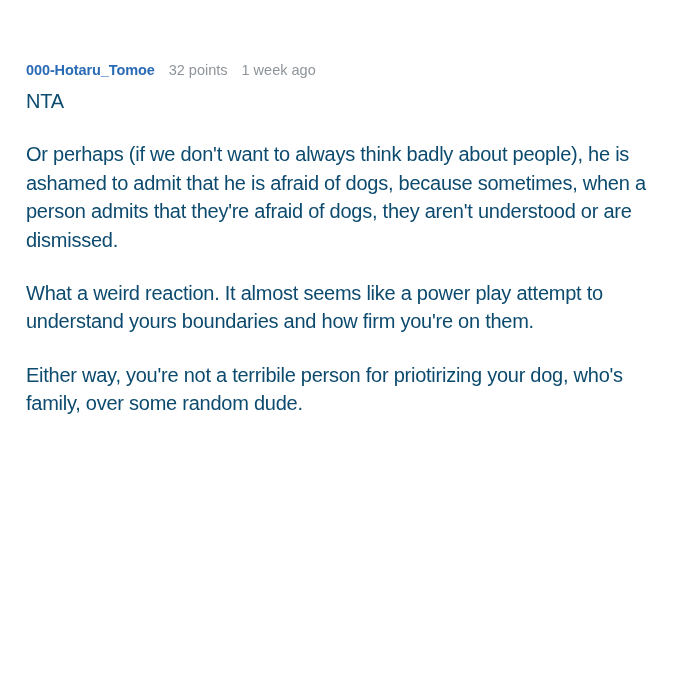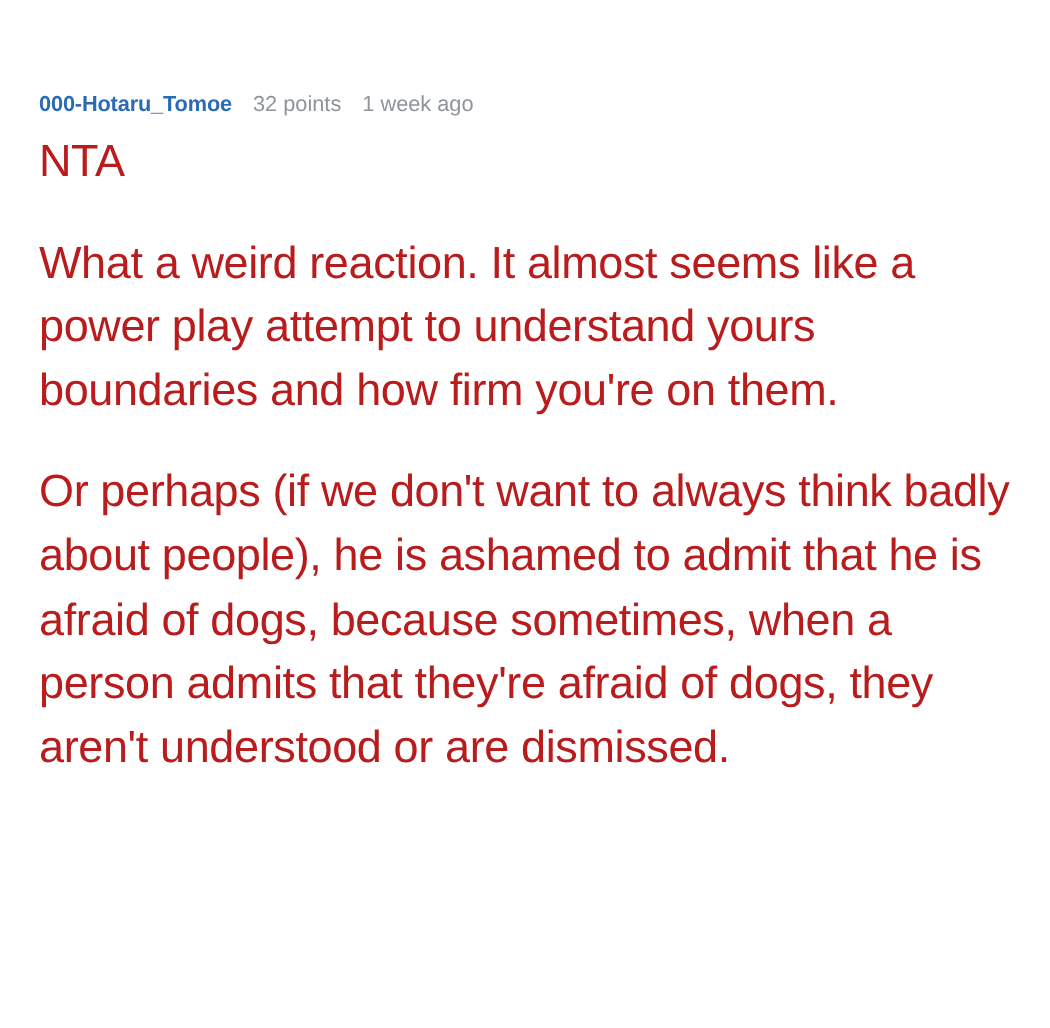--- a/index.html
+++ b/index.html
@@ -37,23 +37,23 @@
   .points {
     font-size: 14.5px;
     color: #8e9499;
   }
   .timestamp {
     font-size: 14.5px;
     color: #8e9499;
     margin-top: 40px;
   }
   .body-text {
-    font-size: 30px;
+    font-size: 20px;
     line-height: 1.42;
-    color: #b91c1c;
+    color: #0c4a6e;
     letter-spacing: -0.25px;
   }
   .para {
     margin: 0;
   }
   .para + .para {
     margin-top: 25px;
   }
 </style>
 </head>
@@ -62,17 +62,18 @@
 <div class="comment">
 
   <div class="meta-row">
     <span class="author">000-Hotaru_Tomoe</span>
     <span class="points">32 points</span>
     <span class="timestamp">1 week ago</span>
   </div>
 
   <div class="body-text">
     <p class="para">NTA</p>
+    <p class="para">Or perhaps (if we don't want to always think badly about people), he is ashamed to admit that he is afraid of dogs, because sometimes, when a person admits that they're afraid of dogs, they aren't understood or are dismissed.</p>
     <p class="para">What a weird reaction. It almost seems like a power play attempt to understand yours boundaries and how firm you're on them.</p>
-    <p class="para">Or perhaps (if we don't want to always think badly about people), he is ashamed to admit that he is afraid of dogs, because sometimes, when a person admits that they're afraid of dogs, they aren't understood or are dismissed.</p>
+    <p class="para">Either way, you're not a terribile person for priotirizing your dog, who's family, over some random dude.</p>
   </div>
 
 </div>
 
 </body></html>

